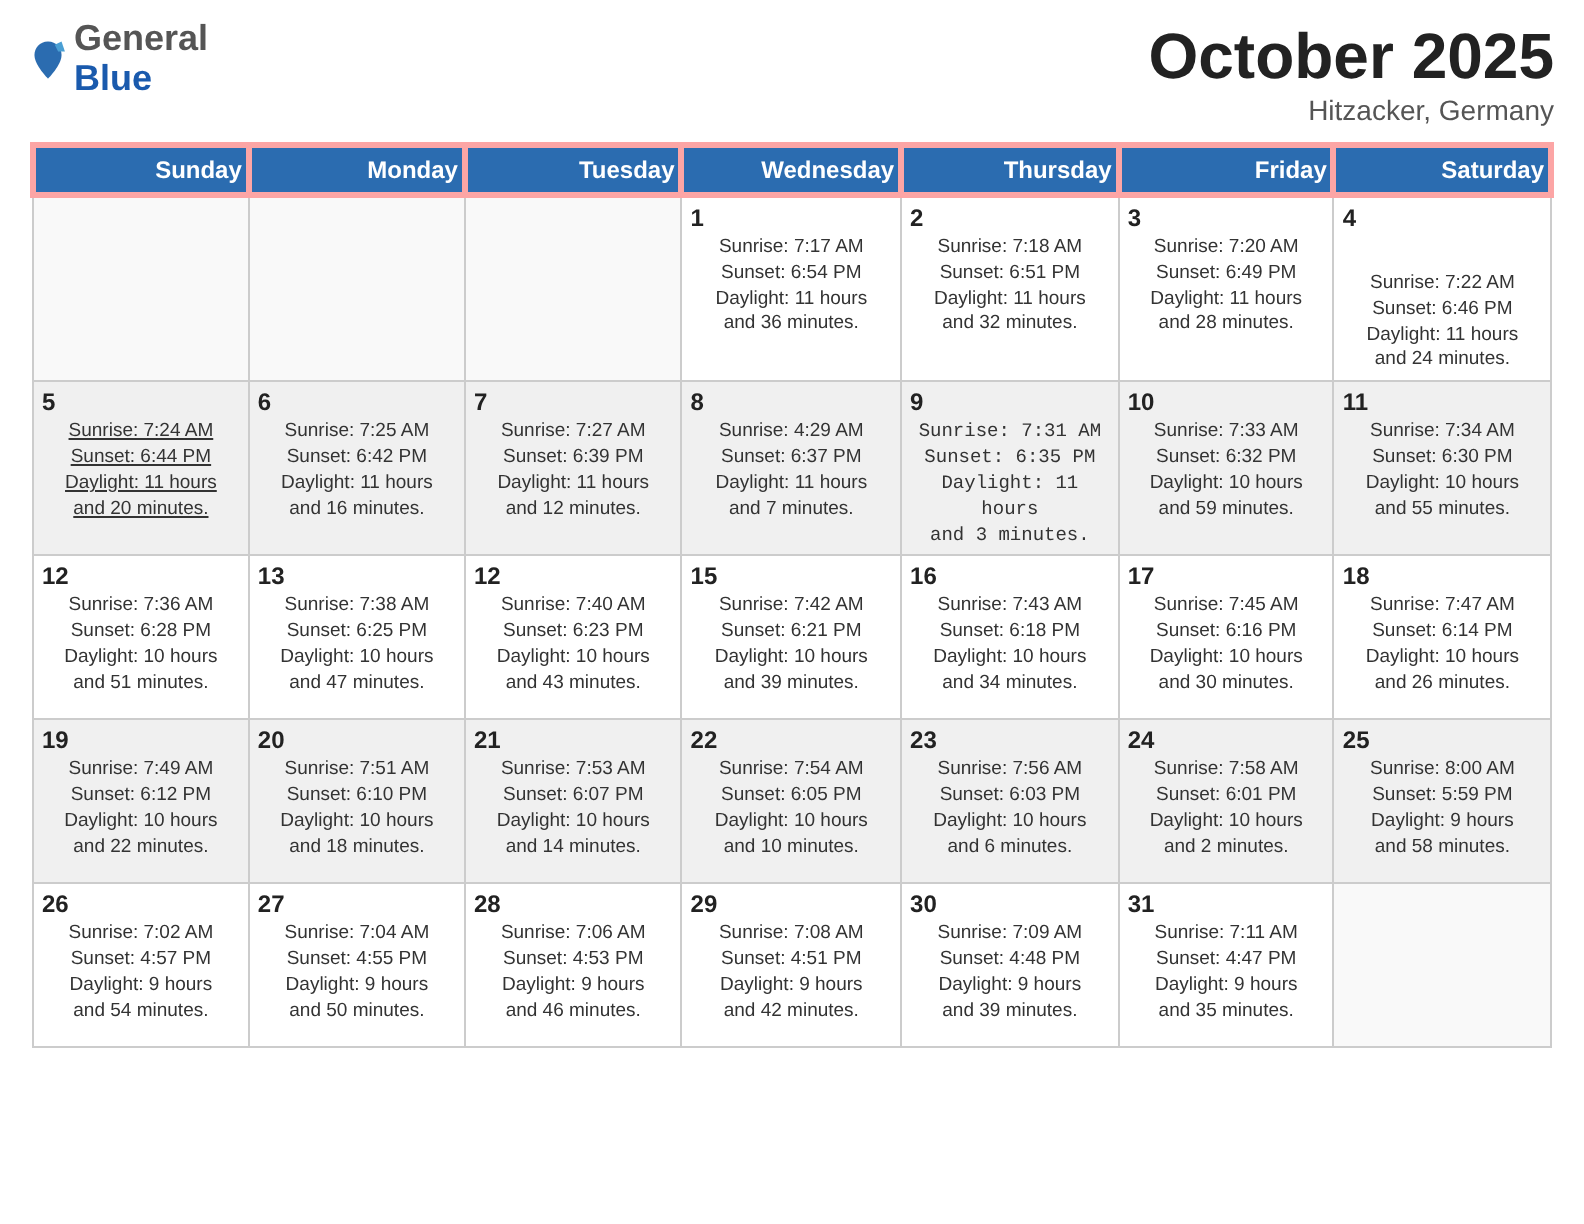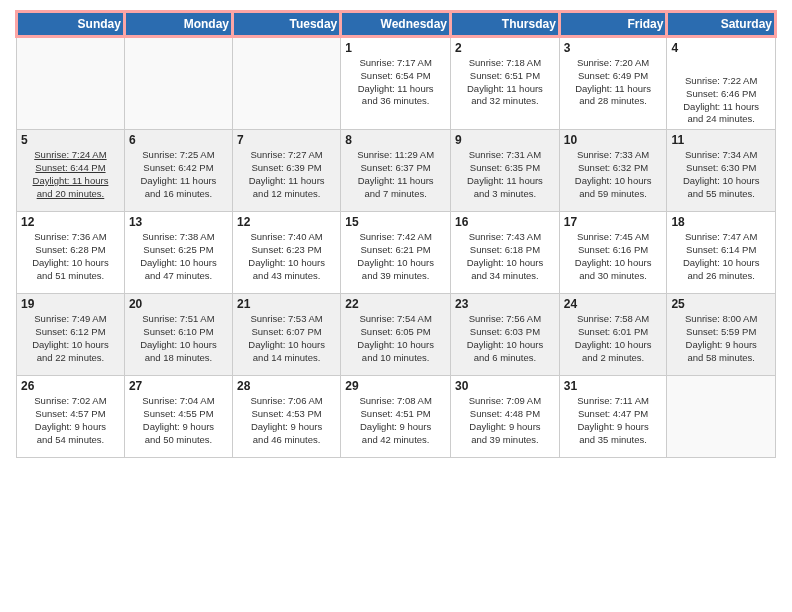--- a/index.html
+++ b/index.html
@@ -92,20 +92,36 @@
       background-color: #f0f0f0;
     }
     .row-white td {
       background-color: #ffffff;
     }
   </style>
 </head>
 <body>
 
 <div class="container">
+  <div class="header">
+    <div class="logo">
+      <svg class="logo-icon" viewBox="0 0 20 26">
+        <path d="M10 2 C5 2 2 6 2 10 C2 16 10 24 10 24 C10 24 18 16 18 10 C18 6 15 2 10 2Z" fill="#2b6cb0"></path>
+        <path d="M14 4 L18 2 L20 8 L16 8Z" fill="#4a9fd4"></path>
+      </svg>
+      <div class="logo-text">
+        <span class="logo-general">General</span>
+        <span class="logo-blue">Blue</span>
+      </div>
+    </div>
+    <div class="title-block">
+      <div class="month-title">October 2025</div>
+      <div class="location">Hitzacker, Germany</div>
+    </div>
+  </div>
 
   <table class="calendar">
     <thead>
       <tr>
       <th>Sunday</th>
           <th>Monday</th>
           <th>Tuesday</th>
           <th>Wednesday</th>
           <th>Thursday</th>
           <th>Friday</th>
@@ -163,28 +179,28 @@
           </td>
           <td>
             <div class="day-number">7</div>
             <div class="day-info" style="white-space: pre-line;">Sunrise: 7:27 AM
 Sunset: 6:39 PM
 Daylight: 11 hours
 and 12 minutes.</div>
           </td>
           <td>
             <div class="day-number">8</div>
-            <div class="day-info" style="white-space: pre-line;">Sunrise: 11:29 AM
+            <div class="day-info" style="white-space: pre-line;">Sunrise: 4:29 AM
 Sunset: 6:37 PM
 Daylight: 11 hours
 and 7 minutes.</div>
           </td>
           <td>
             <div class="day-number">9</div>
-            <div class="day-info" style="white-space: pre-line;">Sunrise: 7:31 AM
+            <div class="day-info" style="white-space: pre-line; font-family: Liberation Mono, monospace;">Sunrise: 7:31 AM
 Sunset: 6:35 PM
 Daylight: 11 hours
 and 3 minutes.</div>
           </td>
           <td>
             <div class="day-number">10</div>
             <div class="day-info" style="white-space: pre-line;">Sunrise: 7:33 AM
 Sunset: 6:32 PM
 Daylight: 10 hours
 and 59 minutes.</div>

